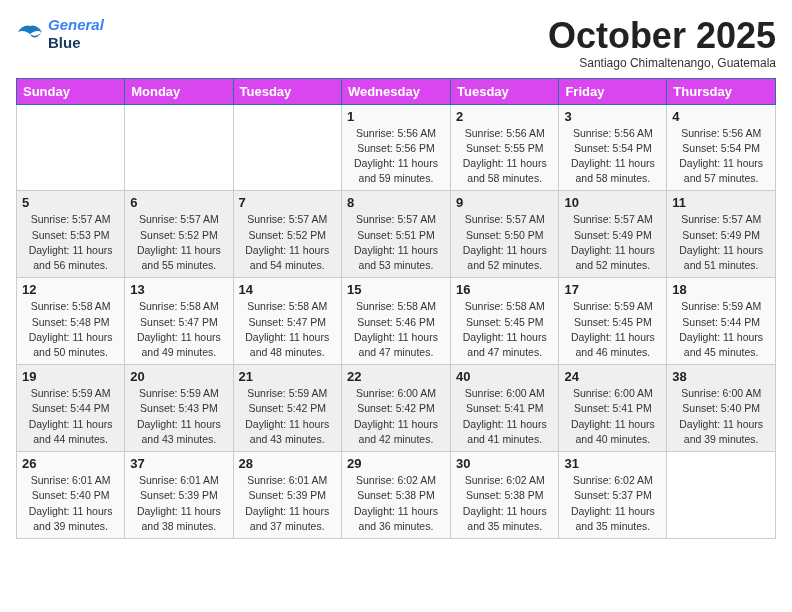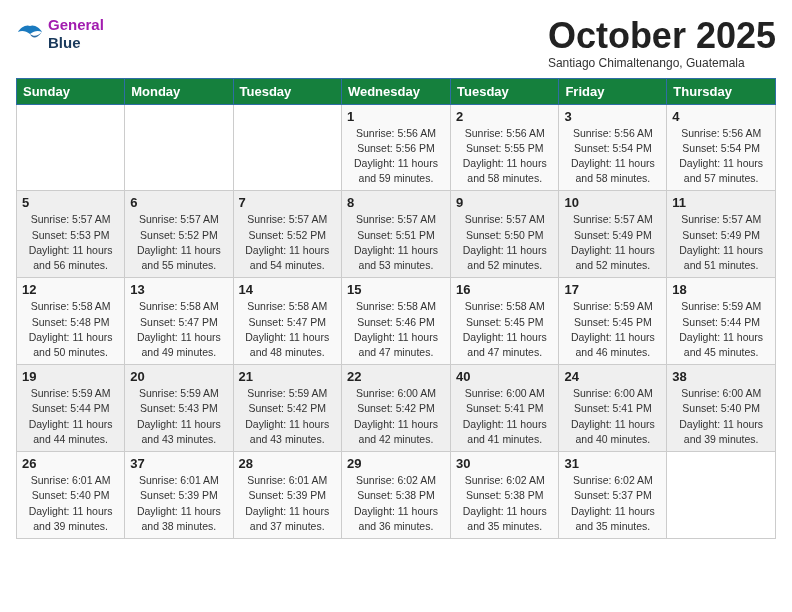--- a/index.html
+++ b/index.html
@@ -21,47 +21,48 @@
       align-items: center;
       gap: 4px;
     }
     .logo-text {
       font-size: 15px;
       font-weight: bold;
       color: #1a3a5c;
       line-height: 1.2;
     }
     .logo-text span {
-      color: #a21caf;
+      color: #3b82f6;
+      font-style: italic;
     }
     .logo-bird {
       width: 28px;
       height: 24px;
     }
     .title-block {
-      text-align: left;
+      text-align: right;
     }
     .month-title {
       font-size: 36px;
       font-weight: bold;
       color: #222;
       line-height: 1.1;
     }
     .location-title {
       font-size: 12px;
       color: #333;
       font-weight: normal;
     }
     .calendar {
       width: 100%;
       border-collapse: collapse;
       font-size: 11px;
     }
     .calendar thead th {
-      background-color: #15803d;
+      background-color: #d946ef;
       color: #fff;
       text-align: left;
       padding: 5px 6px;
       font-size: 13px;
       font-weight: bold;
       border: 1px solid #2e6da4;
     }
     .calendar tbody td {
       vertical-align: top;
       border: 1px solid #ccc;

